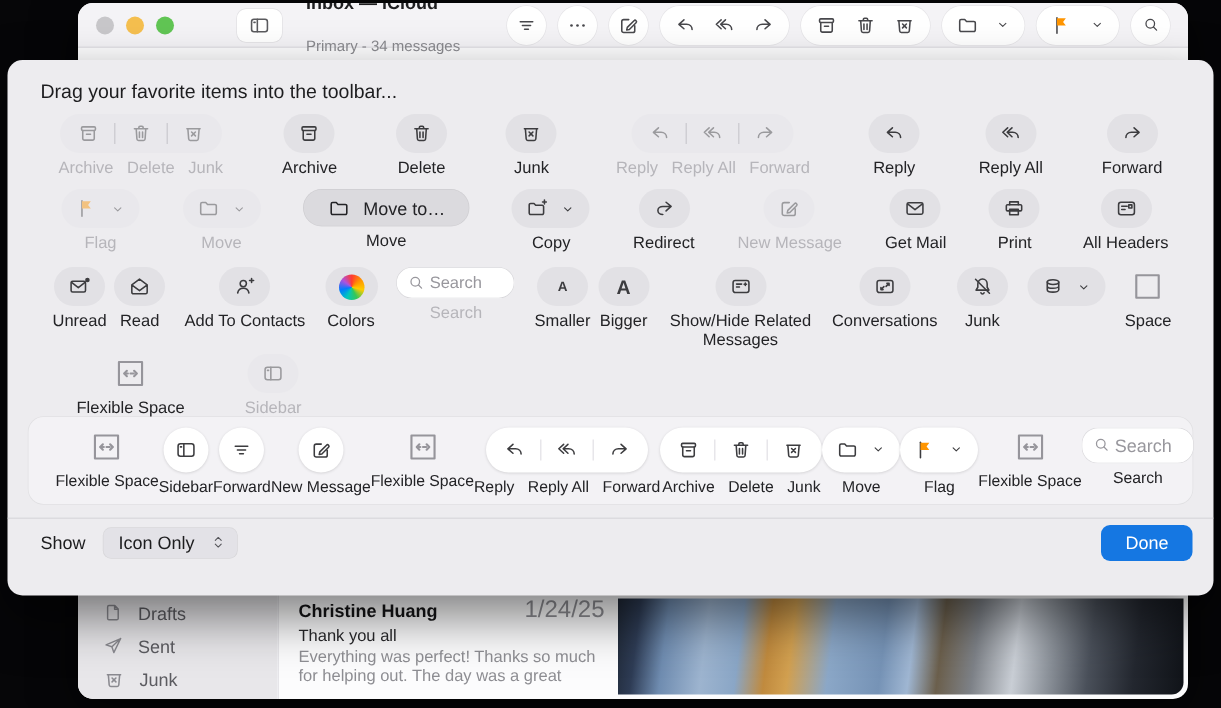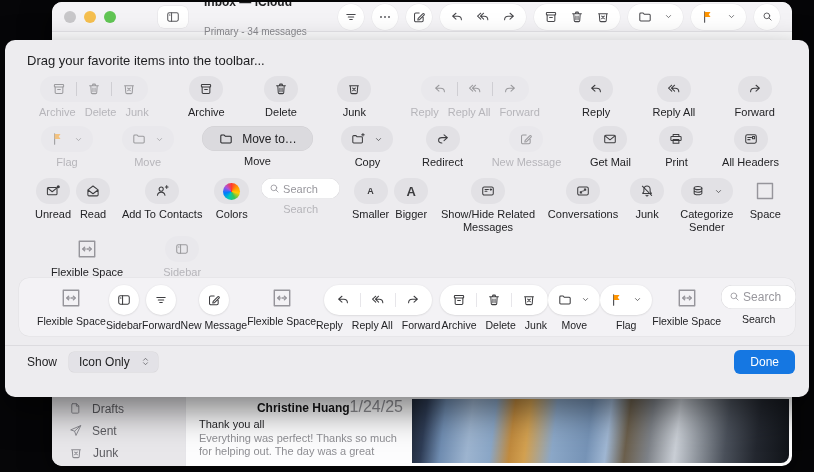--- a/index.html
+++ b/index.html
@@ -17,21 +17,21 @@
   .wsub{font-size:10px;color:#8a8a8f;margin-top:17px}
   .tbrow{margin-left:auto;display:flex;align-items:center;gap:8px;padding-right:12px}
   .tbcirc{width:26px;height:26px;border-radius:50%;background:#fff;display:flex;align-items:center;justify-content:center;color:#48484c;border:none;box-shadow:0 0 0 .5px rgba(0,0,0,.06)}
   .tbgroup{height:26px;border-radius:13px;background:#fff;display:flex;align-items:center;gap:10px;padding:0 9px;color:#48484c;border:none;box-shadow:0 0 0 .5px rgba(0,0,0,.06)}
   .bg-sidebar{position:absolute;left:0;top:38px;bottom:0;width:133px;background:#e8e7ea}
   .bg-side-items{position:absolute;left:16px;bottom:5px;display:flex;flex-direction:column;gap:7px}
   .srow{display:flex;align-items:center;gap:9px;color:#5c5c61;font-size:12px}
   .srow .ic{color:#8a8a90}
   .bg-list{position:absolute;left:133px;top:38px;bottom:0;width:227px;background:#fcfcfd;border-left:1px solid #e6e5e9}
   .msgs{position:absolute;left:13px;right:9px;bottom:-12px}
-  .mrow{display:flex;justify-content:flex-end;align-items:baseline}
+  .mrow{display:flex;justify-content:space-between;align-items:baseline}
   .msender{font-size:12px;font-weight:700;color:#151517}
   .mdate{font-size:16px;color:#8e8e93}
   .msubj{font-size:11px;color:#28282b;margin-top:2px}
   .mprev{font-size:11px;color:#8e8e93;line-height:13px;max-height:26px;overflow:hidden;margin-top:2px}
   .m2{margin-top:6px;display:flex;align-items:baseline;gap:5px}
   .bg-photo{position:absolute;left:360px;right:3px;top:397px;bottom:3px;border-bottom-right-radius:8px;
     background:linear-gradient(97deg,#1f2836 0%,#2e3c55 4%,#6f8cb0 9%,#9db4cf 16%,#8aa6c6 22%,#c08a3e 27%,#d2a050 31%,#8ba7c7 38%,#7693b6 47%,#9fb6d2 52%,#6b5f4c 57%,#7d8187 63%,#c9ced5 70%,#8d939b 76%,#4a505a 83%,#23272f 91%,#101318 100%)}
 
   
   .sheet{position:absolute;left:5px;top:40px;width:804px;height:357px;background:#edecef;border-radius:10px;box-shadow:0 14px 34px rgba(0,0,0,.5);z-index:5;overflow:hidden}
@@ -582,21 +582,20 @@
                 <ellipse cx="10" cy="6.3" rx="4.8" ry="2"></ellipse>
                 <path d="M5.2 6.3v3.2c0 1.1 2.1 2 4.8 2 2.7 0 4.8-.9 4.8-2V6.3M5.2 9.5v3.2c0 1.1 2.1 2 4.8 2 2.7 0 4.8-.9 4.8-2V9.5"></path>
               </svg>
             </span>
             <span class="ic">
               <svg viewBox="0 0 20 20" width="11" height="11" fill="none" stroke="currentColor" stroke-width="1.3" stroke-linecap="round" stroke-linejoin="round">
                 <path d="M6.2 8.2 10 12l3.8-3.8"></path>
               </svg>
             </span>
           </span>
-          <span class="lbl wrap" style="width: 62px;">Categorize Sender</span>
         </div>
         <div class="item">
           <span class="plainic">
             <span class="ic">
               <svg viewBox="0 0 20 20" width="22" height="22" fill="none" stroke="currentColor" stroke-width="1.3" stroke-linecap="round" stroke-linejoin="round">
                 <rect x="3.2" y="3.2" width="13.6" height="13.6"></rect>
               </svg>
             </span>
           </span>
           <span class="lbl">Space</span>

